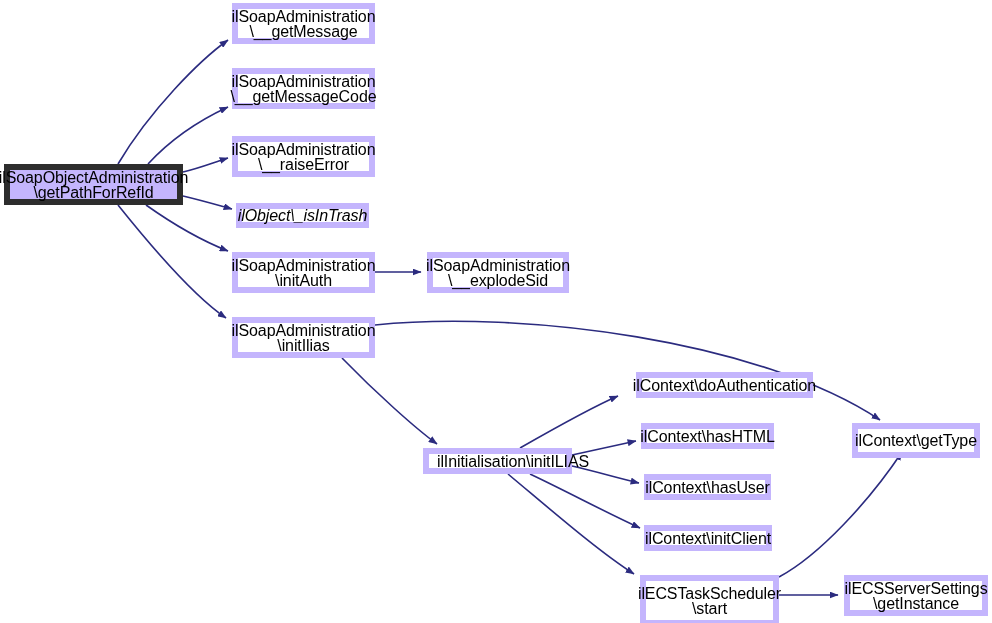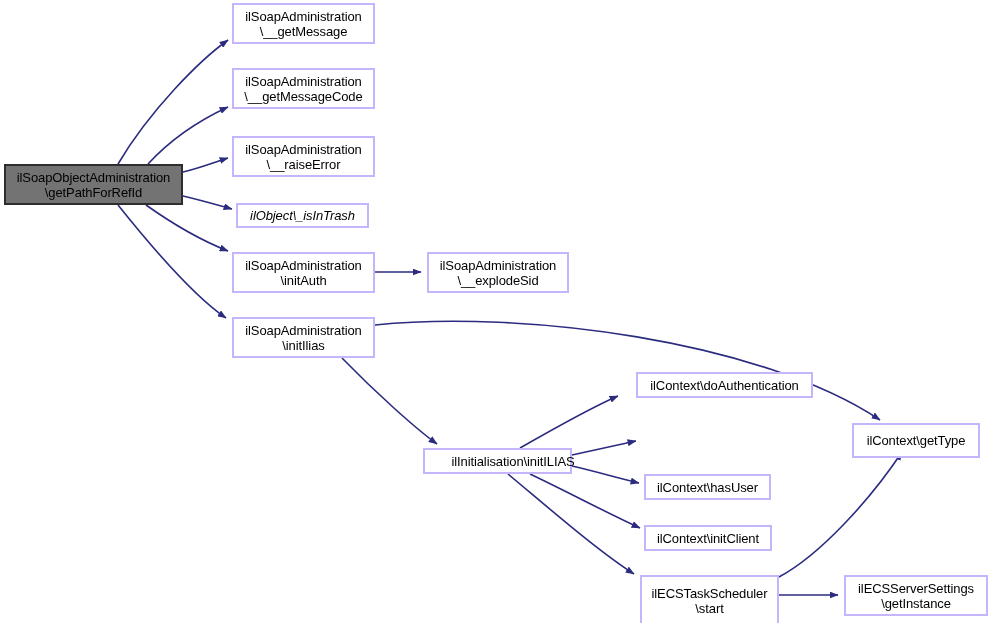--- a/index.html
+++ b/index.html
@@ -20,36 +20,36 @@
     position: absolute;
     left: 0;
     top: 0;
     width: 992px;
     height: 623px;
     pointer-events: none;
   }
   .node {
     position: absolute;
     box-sizing: border-box;
-    border: 2px solid #c4b5fd;
+    border: 6px solid #c4b5fd;
     background: #ffffff;
     color: #000000;
-    font-size: 13px;
+    font-size: 16px;
     line-height: 15px;
     text-align: center;
     display: flex;
     flex-direction: column;
     align-items: center;
     justify-content: center;
     white-space: pre;
     letter-spacing: -0.1px;
     z-index: 2;
   }
   .node.highlight {
-    background: #737373;
+    background: #c4b5fd;
     border-color: #2d2d2d;
   }
   .node .line { display: block; }
 </style>
 </head>
 <body>
 
 <div id="canvas" style="width: 992px; height: 623px; background: rgb(255, 255, 255);">
   <svg id="edge-layer" viewBox="0 0 992 623" width="992" height="623" xmlns="http://www.w3.org/2000/svg">
     <defs>
@@ -79,18 +79,19 @@
 <div class="node highlight" style="left: 4px; top: 164px; width: 179px; height: 41px;"><span class="line">ilSoapObjectAdministration</span><span class="line">\getPathForRefId</span></div>
     <div class="node" style="left: 232px; top: 3px; width: 143px; height: 41px;"><span class="line">ilSoapAdministration</span><span class="line">\__getMessage</span></div>
     <div class="node" style="left: 232px; top: 68px; width: 143px; height: 41px;"><span class="line">ilSoapAdministration</span><span class="line">\__getMessageCode</span></div>
     <div class="node" style="left: 232px; top: 136px; width: 143px; height: 41px;"><span class="line">ilSoapAdministration</span><span class="line">\__raiseError</span></div>
     <div class="node" style="left: 236px; top: 203px; width: 133px; height: 25px; font-style: italic;"><span class="line">ilObject\_isInTrash</span></div>
     <div class="node" style="left: 232px; top: 252px; width: 143px; height: 41px;"><span class="line">ilSoapAdministration</span><span class="line">\initAuth</span></div>
     <div class="node" style="left: 427px; top: 252px; width: 142px; height: 41px;"><span class="line">ilSoapAdministration</span><span class="line">\__explodeSid</span></div>
     <div class="node" style="left: 232px; top: 317px; width: 143px; height: 41px;"><span class="line">ilSoapAdministration</span><span class="line">\initIlias</span></div>
     <div class="node" style="left: 423px; top: 448px; width: 149px; height: 26px; padding-left: 31px;"><span class="line">ilInitialisation\initILIAS</span></div>
     <div class="node" style="left: 619px; top: 372px; width: 177px; height: 26px; margin-left: 17px;"><span class="line">ilContext\doAuthentication</span></div>
+    <div class="node" style="left: 641px; top: 423px; width: 133px; height: 26px;"><span class="line">ilContext\hasHTML</span></div>
     <div class="node" style="left: 644px; top: 474px; width: 127px; height: 26px;"><span class="line">ilContext\hasUser</span></div>
     <div class="node" style="left: 644px; top: 525px; width: 128px; height: 26px;"><span class="line">ilContext\initClient</span></div>
     <div class="node" style="left: 640px; top: 575px; width: 139px; height: 51px;"><span class="line">ilECSTaskScheduler</span><span class="line">\start</span></div>
     <div class="node" style="left: 844px; top: 575px; width: 144px; height: 41px;"><span class="line">ilECSServerSettings</span><span class="line">\getInstance</span></div>
     <div class="node" style="left: 852px; top: 423px; width: 128px; height: 35px;"><span class="line">ilContext\getType</span></div>
   </div>
 
 </body></html>

